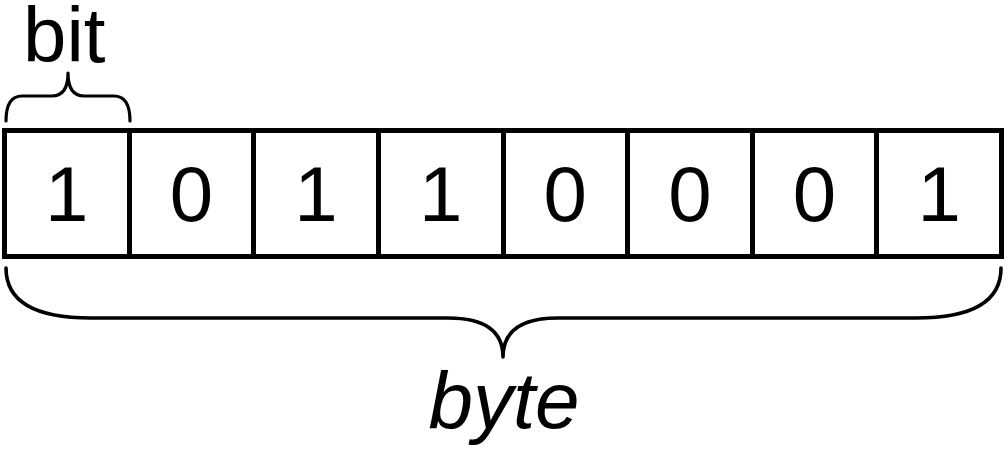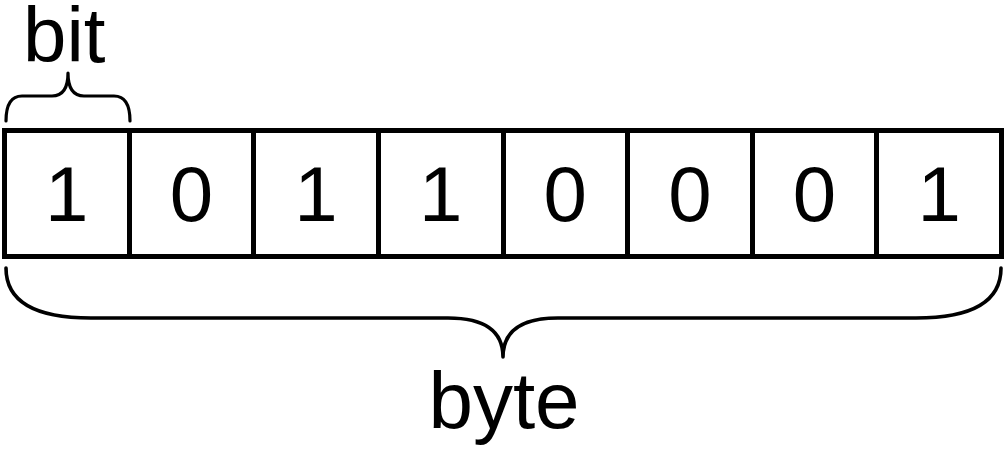--- a/index.html
+++ b/index.html
@@ -69,20 +69,21 @@
   }
   .byte-label {
     position: absolute;
     left: 0;
     right: 0;
     top: 361px;
     text-align: center;
     font-size: 80px;
     line-height: 1em;
     white-space: nowrap;
+    font-style: italic;
   }
 </style>
 </head>
 <body>
 
 <div class="canvas">
 
   <div class="bit-label">bit</div>
 
   <svg class="braces" viewBox="0 0 1008 451" xmlns="http://www.w3.org/2000/svg">

